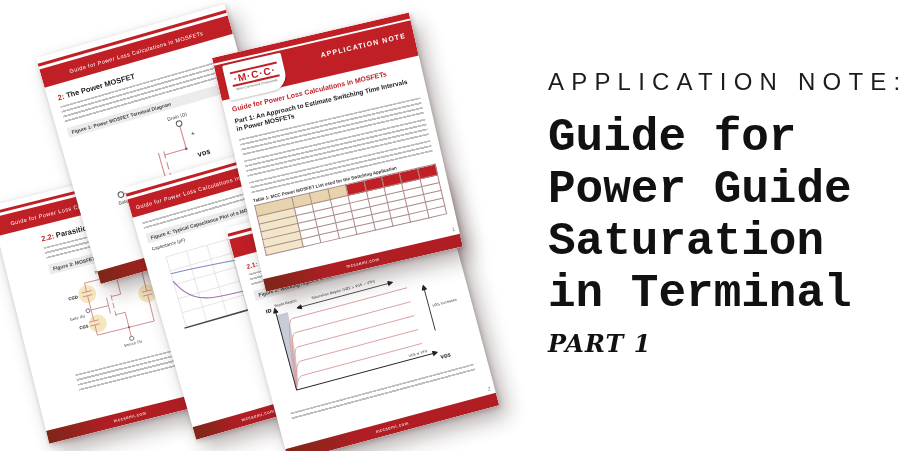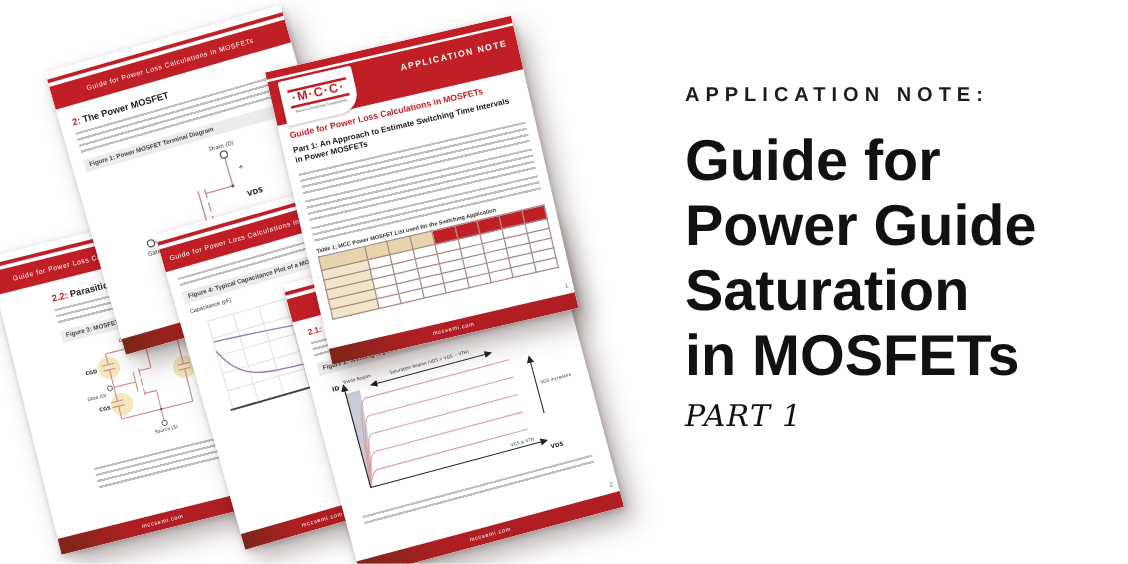--- a/index.html
+++ b/index.html
@@ -41,25 +41,25 @@
   table.fp-table{border-collapse:collapse;width:186px;table-layout:fixed;}
   table.fp-table th,table.fp-table td{border:.5px solid #a88;height:7px;padding:0;}
   table.fp-table th.tan{background:#e7d3ac;}
   table.fp-table th.red{background:#c01f26;}
   table.fp-table th{height:10px;}
   table.fp-table td.c1{background:#f2e6c9;}
   table.fp-table col.w1{width:38px;}
 
   
   .right-panel{position:absolute;left:548px;top:68px;width:350px;color:#141414;}
-  .eyebrow{font-family:"Liberation Sans",sans-serif;font-weight:bold;font-size:16px;
+  .eyebrow{font-family:"Liberation Sans",sans-serif;font-weight:normal;font-size:24px;
            letter-spacing:.30em;color:#1c1c1c;margin-bottom:16px;white-space:nowrap;}
-  .headline{font-family:Liberation Sans, sans-serif;font-weight:bold;
+  .headline{font-family:Liberation Mono, monospace;font-weight:bold;
             font-size:46px;line-height:52px;margin:0;color:#111;}
-  .part{font-family:"DejaVu Serif","Liberation Serif",serif;font-weight:normal;font-style:italic;
+  .part{font-family:"DejaVu Serif","Liberation Serif",serif;font-weight:bold;font-style:italic;
         font-size:24px;margin-top:9px;letter-spacing:1px;color:#111;}
 
   svg text{font-family:"DejaVu Sans","Liberation Sans",sans-serif;}
 </style>
 </head>
 <body>
 
 <div class="stage">
 
   <div class="page" style="left:-10px;top:206px;width:170px;height:245px;transform:rotate(-14deg);z-index:1;">
@@ -341,18 +341,18 @@
       <span>mccsemi.com</span>
     </div>
   </div>
 
   <div class="right-panel">
     <div class="eyebrow">APPLICATION NOTE:</div>
     <div class="headline">
       <div>Guide for</div>
       <div>Power Guide</div>
       <div>Saturation</div>
-      <div>in MOSFETs</div>
+      <div>in Terminal</div>
     </div>
     <div class="part">PART 1</div>
   </div>
 
 </div>
 
 </body></html>

